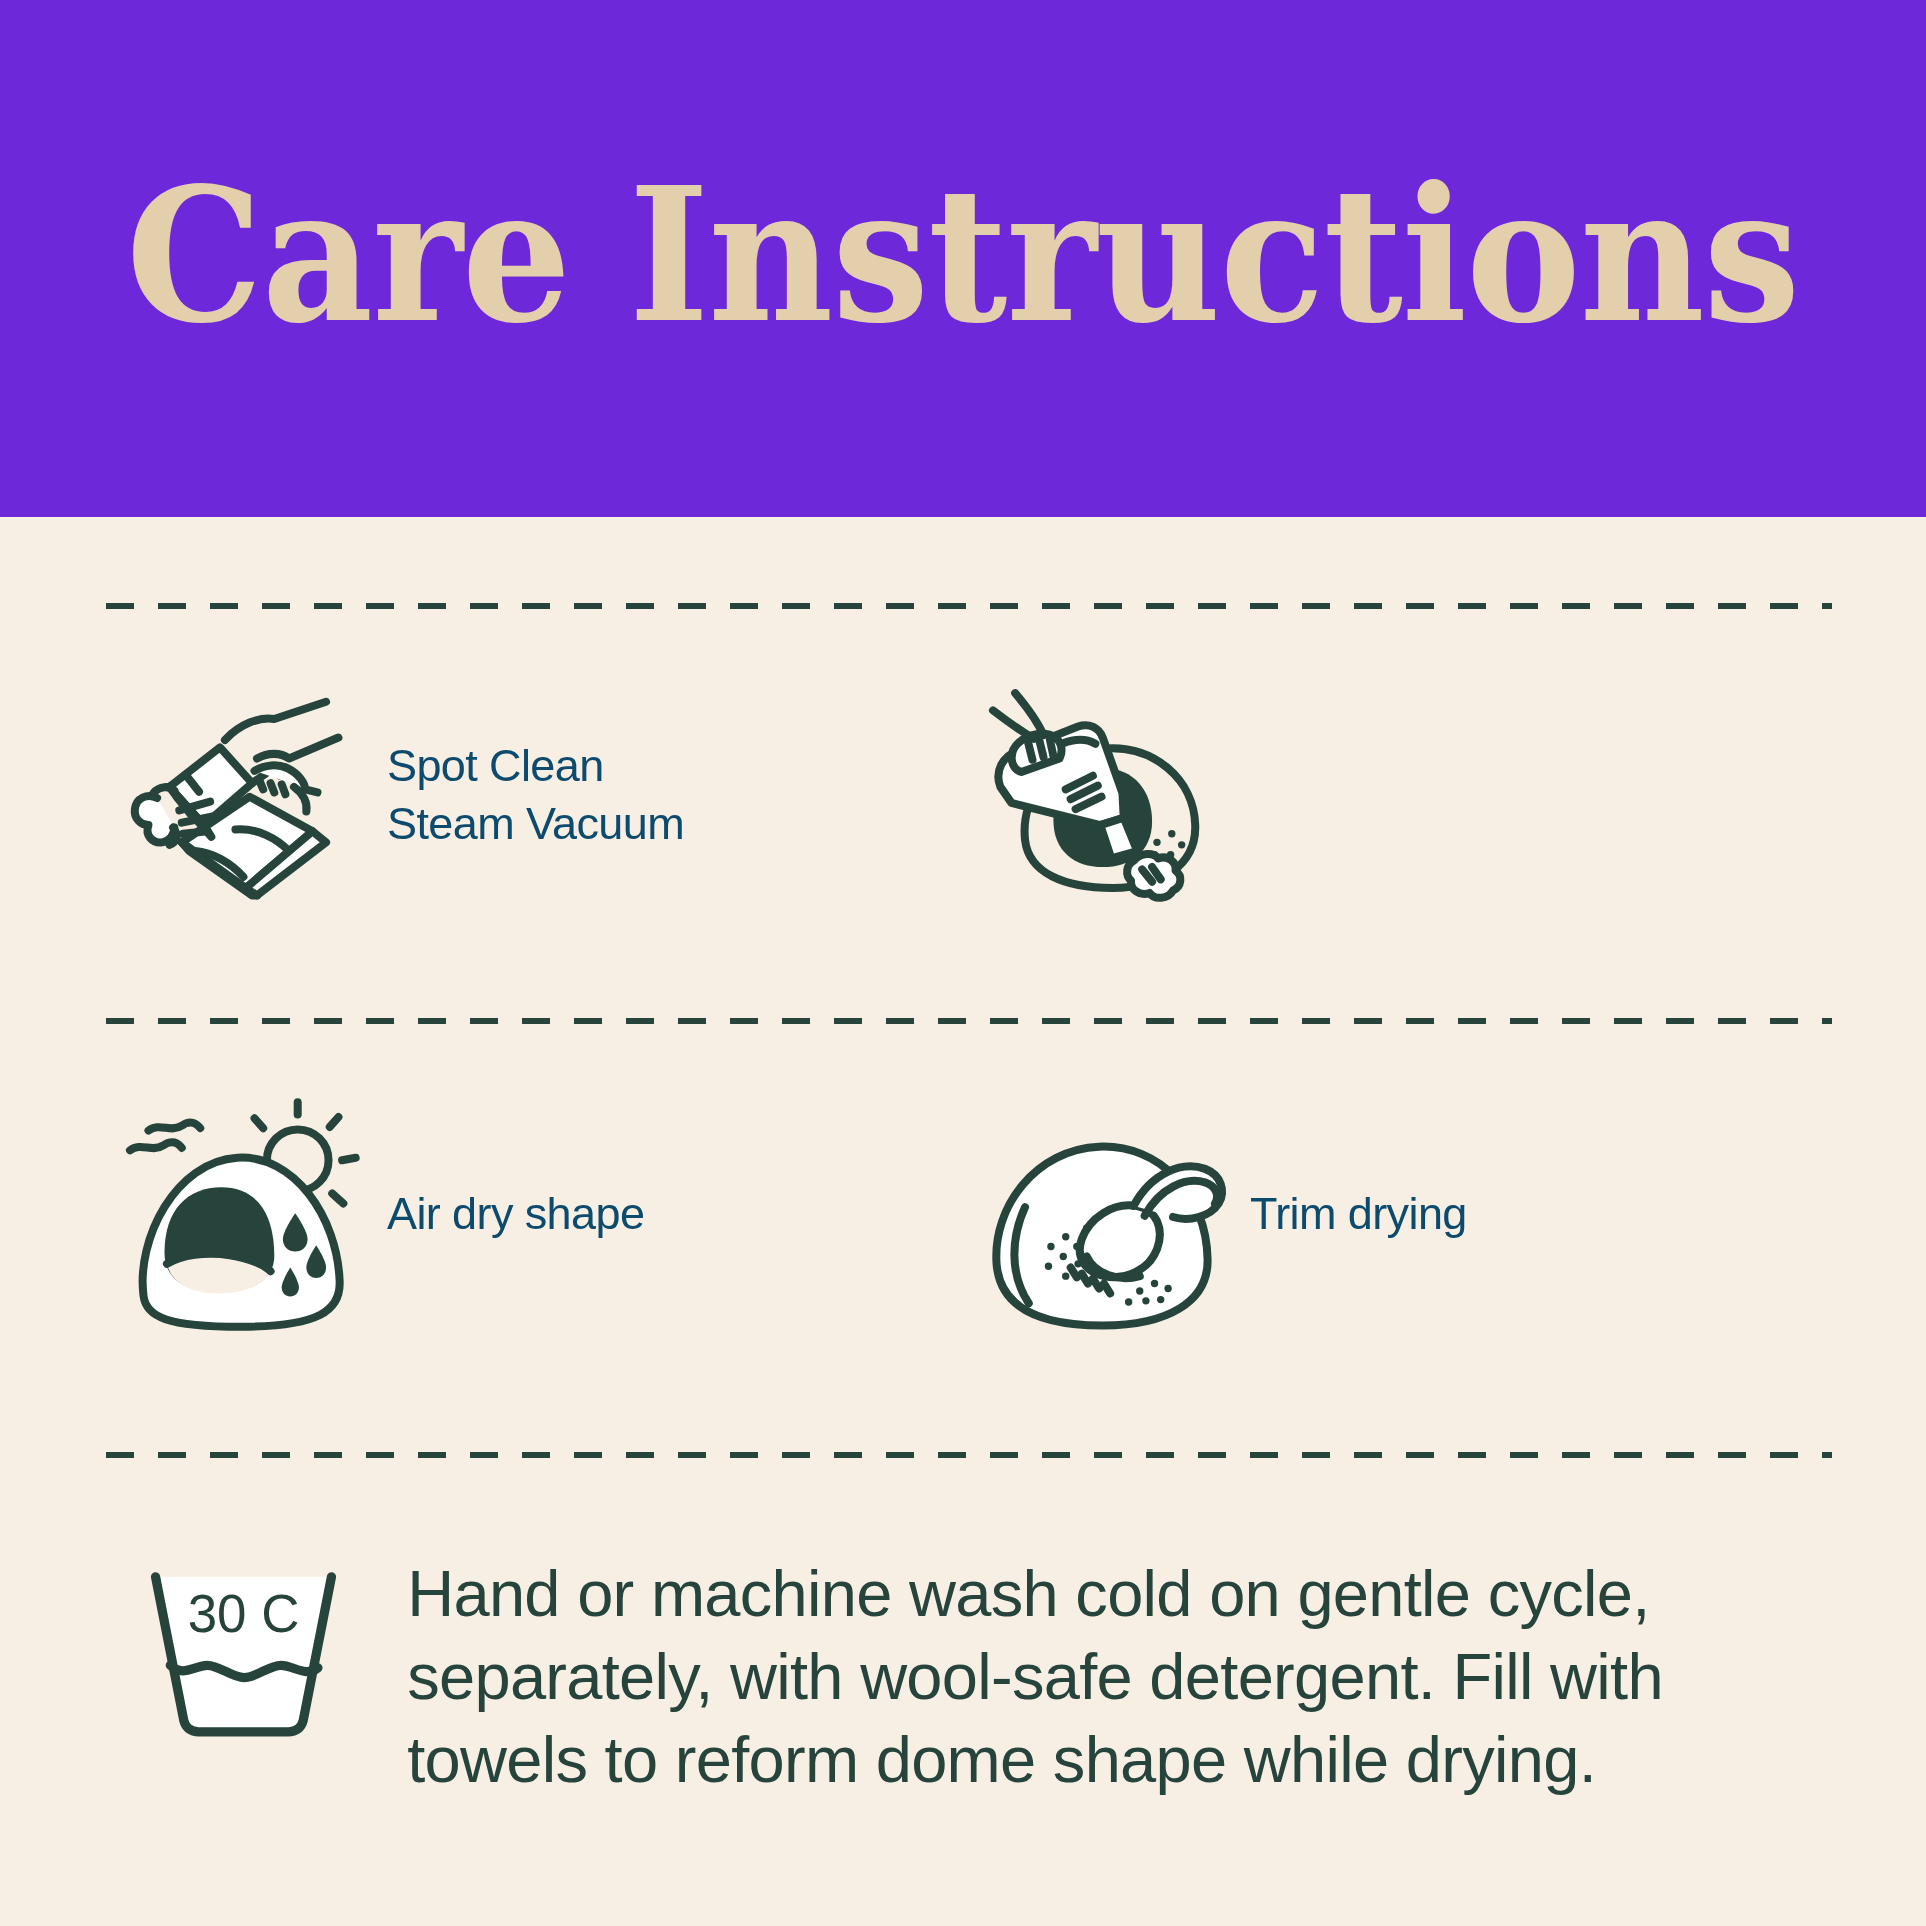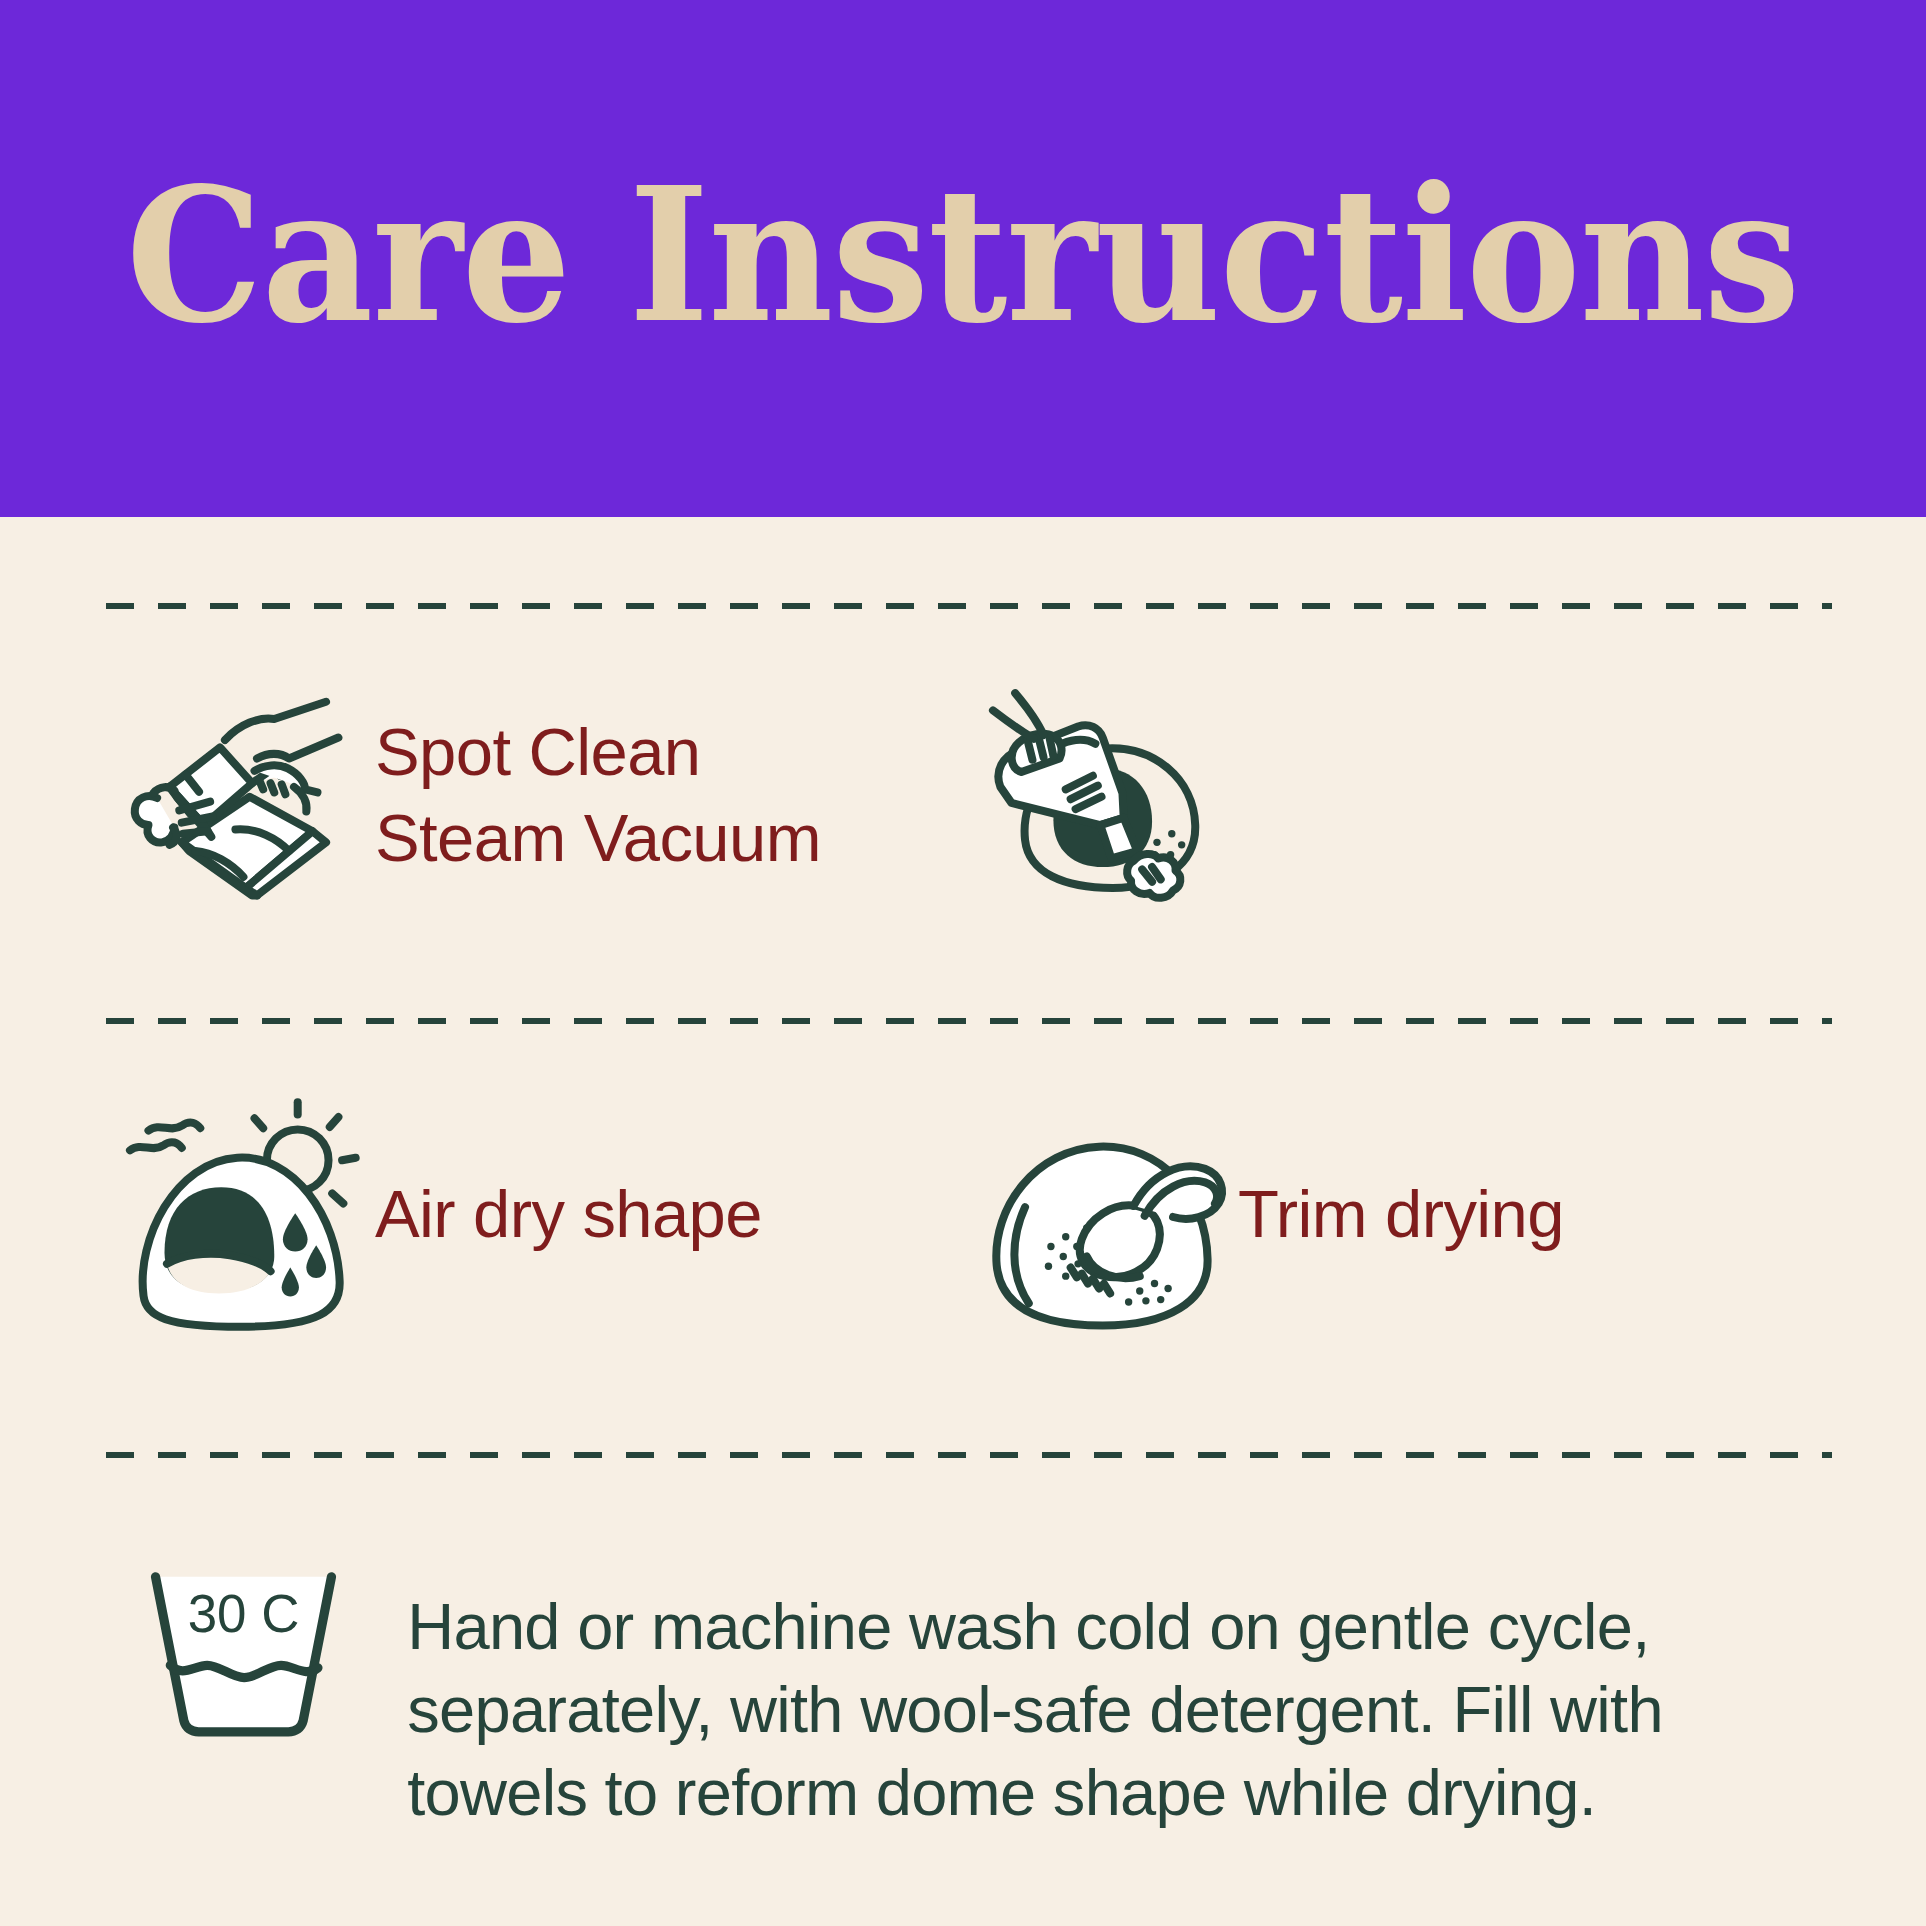--- a/index.html
+++ b/index.html
@@ -77,26 +77,26 @@
     flex: 0 0 auto;
     width: 265px;
     height: 265px;
     display: flex;
     align-items: center;
     justify-content: center;
   }
   .cell-icon svg { display: block; }
 
   .cell-label {
-    font-size: 67px;
+    font-size: 45px;
     line-height: 1.28;
-    color: #7f1d1d;
+    color: #0c4a6e;
     font-weight: 400;
     letter-spacing: -0.6px;
-    margin-left: 4px;
+    margin-left: 16px;
   }
   .cell-label .lbl-line { display: block; white-space: nowrap; }
 
   
   .wash-row {
     position: absolute;
     left: 142px;
     top: 1552px;
     width: 1701px;
     display: flex;
@@ -108,21 +108,20 @@
     display: flex;
     padding-top: 11px;
   }
   .wash-text {
     font-size: 65px;
     line-height: 1.28;
     color: #26443B;
     letter-spacing: -0.7px;
     margin-left: 6.2px;
     max-width: 1387px;
-    margin-top: 33px;
   }
   .wash-text .w-line { display: block; white-space: nowrap; }
 </style>
 </head>
 <body>
 
 <div class="page">
 
   <div class="header-band">
     <div class="header-title">Care Instructions</div>

